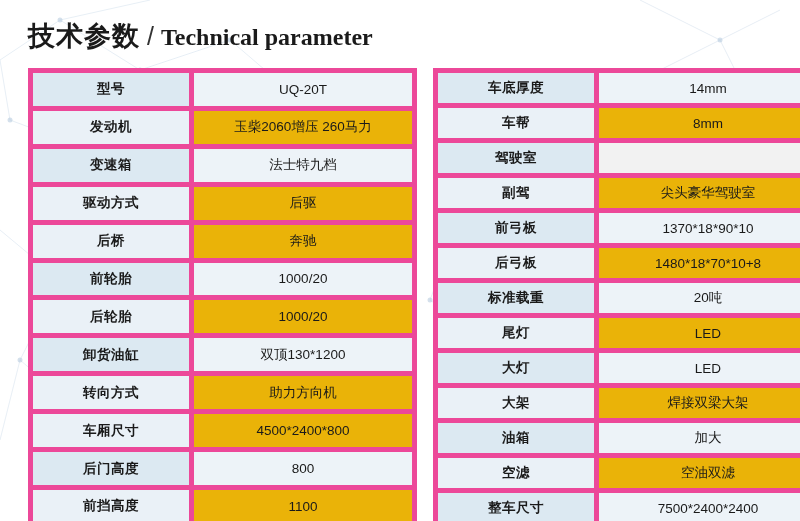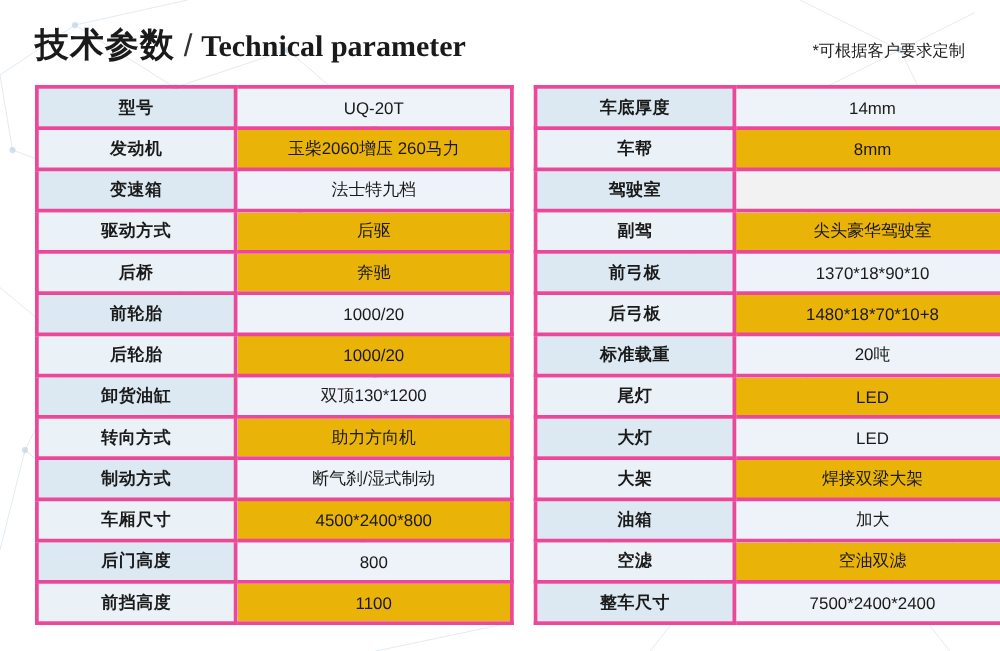--- a/index.html
+++ b/index.html
@@ -72,21 +72,21 @@
     border-collapse: collapse;
     width: 366px;
     table-layout: fixed;
   }
   td {
     height: 30px;
     font-size: 13.5px;
     color: #1a1a1a;
     text-align: center;
     vertical-align: middle;
-    border: 3px solid #ec4899;
+    border: 5px solid #ec4899;
     padding: 0 2px;
     overflow: hidden;
     white-space: nowrap;
   }
   td.k {
     width: 152px;
     font-weight: bold;
     letter-spacing: 0.5px;
   }
   td.v {
@@ -166,21 +166,20 @@
 </svg>
 
 <div class="page">
 
   <div class="header">
     <div class="title-wrap">
       <span class="title-cn">技术参数</span>
       <span class="title-sep">/</span>
       <span class="title-en">Technical parameter</span>
     </div>
-    <div class="note">*可根据客户要求定制</div>
   </div>
 
   <div class="tables">
 
     <table>
       <tbody>
         <tr class="odd">
           <td class="k">型号</td>
           <td class="v">UQ-20T</td>
         </tr>
@@ -208,24 +207,20 @@
           <td class="k">后轮胎</td>
           <td class="v">1000/20</td>
         </tr>
         <tr class="odd">
           <td class="k">卸货油缸</td>
           <td class="v">双顶130*1200</td>
         </tr>
         <tr class="even">
           <td class="k">转向方式</td>
           <td class="v">助力方向机</td>
-        </tr>
-        <tr class="odd">
-          <td class="k">制动方式</td>
-          <td class="v">断气刹/湿式制动</td>
         </tr>
         <tr class="even">
           <td class="k">车厢尺寸</td>
           <td class="v">4500*2400*800</td>
         </tr>
         <tr class="odd">
           <td class="k">后门高度</td>
           <td class="v">800</td>
         </tr>
         <tr class="even">

